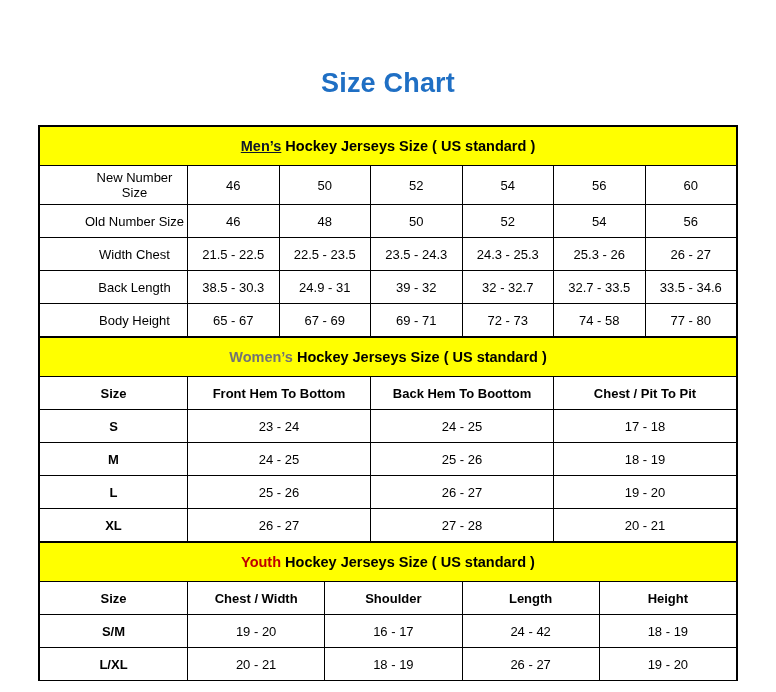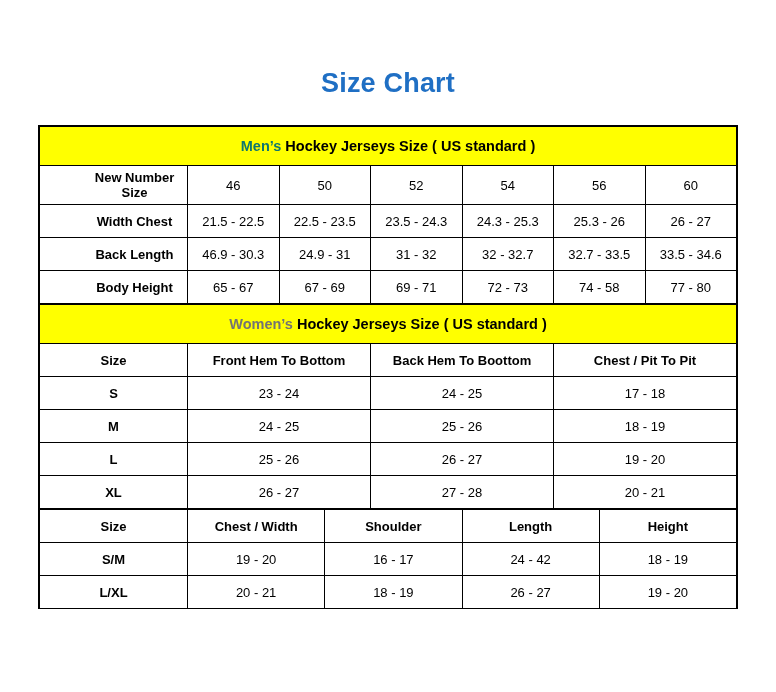--- a/index.html
+++ b/index.html
@@ -47,28 +47,28 @@
     height: 24px;
     font-weight: normal;
     vertical-align: middle;
   }
   .banner {
     background: #ffff00;
     font-size: 14.5px;
     font-weight: bold;
     height: 30px;
   }
-  .banner .accent-men { color: #0f766e; }
+  .banner .accent-men { color: #0f172a; text-decoration: underline; }
   .banner .accent-women { color: #737373; }
   .banner .accent-youth { color: #c00000; }
   .hdr {
     font-weight: bold;
   }
   .rowlabel {
-    font-weight: bold;
+    font-weight: normal;
     padding-left: 44px;
   }
   .men col.c0 { width: 148px; }
   .women col.c0 { width: 148px; }
   .youth col.c0 { width: 148px; }
 </style>
 </head>
 <body>
 
 <div class="page">
@@ -94,33 +94,42 @@
         <tr>
           <td class="rowlabel">New Number Size</td>
           <td>46</td>
           <td>50</td>
           <td>52</td>
           <td>54</td>
           <td>56</td>
           <td>60</td>
         </tr>
         <tr>
+          <td class="rowlabel">Old Number Size</td>
+          <td>46</td>
+          <td>48</td>
+          <td>50</td>
+          <td>52</td>
+          <td>54</td>
+          <td>56</td>
+        </tr>
+        <tr>
           <td class="rowlabel">Width Chest</td>
           <td>21.5 - 22.5</td>
           <td>22.5 - 23.5</td>
           <td>23.5 - 24.3</td>
           <td>24.3 - 25.3</td>
           <td>25.3 - 26</td>
           <td>26 - 27</td>
         </tr>
         <tr>
           <td class="rowlabel">Back Length</td>
-          <td>46.9 - 30.3</td>
+          <td>38.5 - 30.3</td>
           <td>24.9 - 31</td>
-          <td>31 - 32</td>
+          <td>39 - 32</td>
           <td>32 - 32.7</td>
           <td>32.7 - 33.5</td>
           <td>33.5 - 34.6</td>
         </tr>
         <tr>
           <td class="rowlabel">Body Height</td>
           <td>65 - 67</td>
           <td>67 - 69</td>
           <td>69 - 71</td>
           <td>72 - 73</td>
@@ -177,20 +186,23 @@
     <table class="youth">
       <colgroup>
         <col class="c0">
           <col>
           <col>
           <col>
           <col>
       </colgroup>
       <tbody>
         <tr>
+          <td class="banner" colspan="5"><span class="accent-youth">Youth</span><span> Hockey Jerseys Size ( US standard )</span></td>
+        </tr>
+        <tr>
           <td class="hdr">Size</td>
           <td class="hdr">Chest / Width</td>
           <td class="hdr">Shoulder</td>
           <td class="hdr">Length</td>
           <td class="hdr">Height</td>
         </tr>
         <tr>
           <td class="hdr">S/M</td>
           <td>19 - 20</td>
           <td>16 - 17</td>

